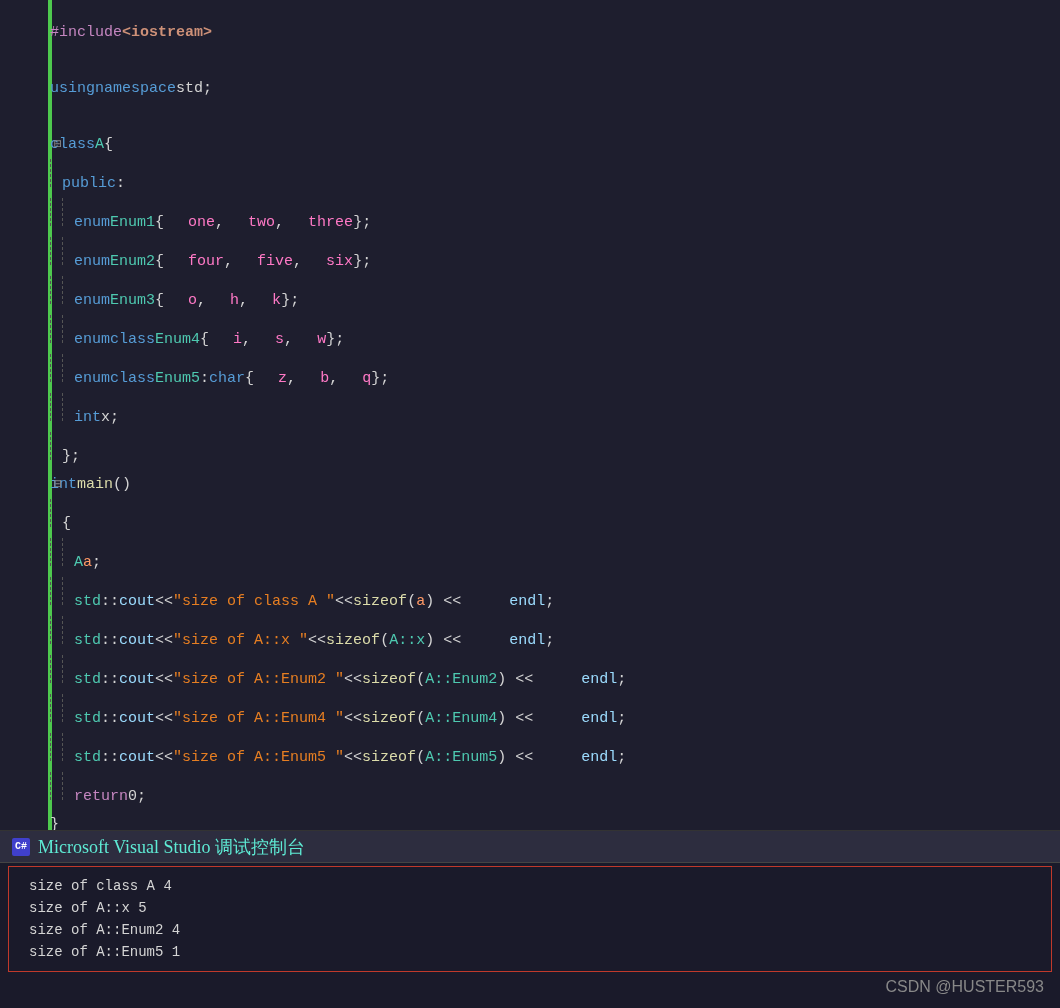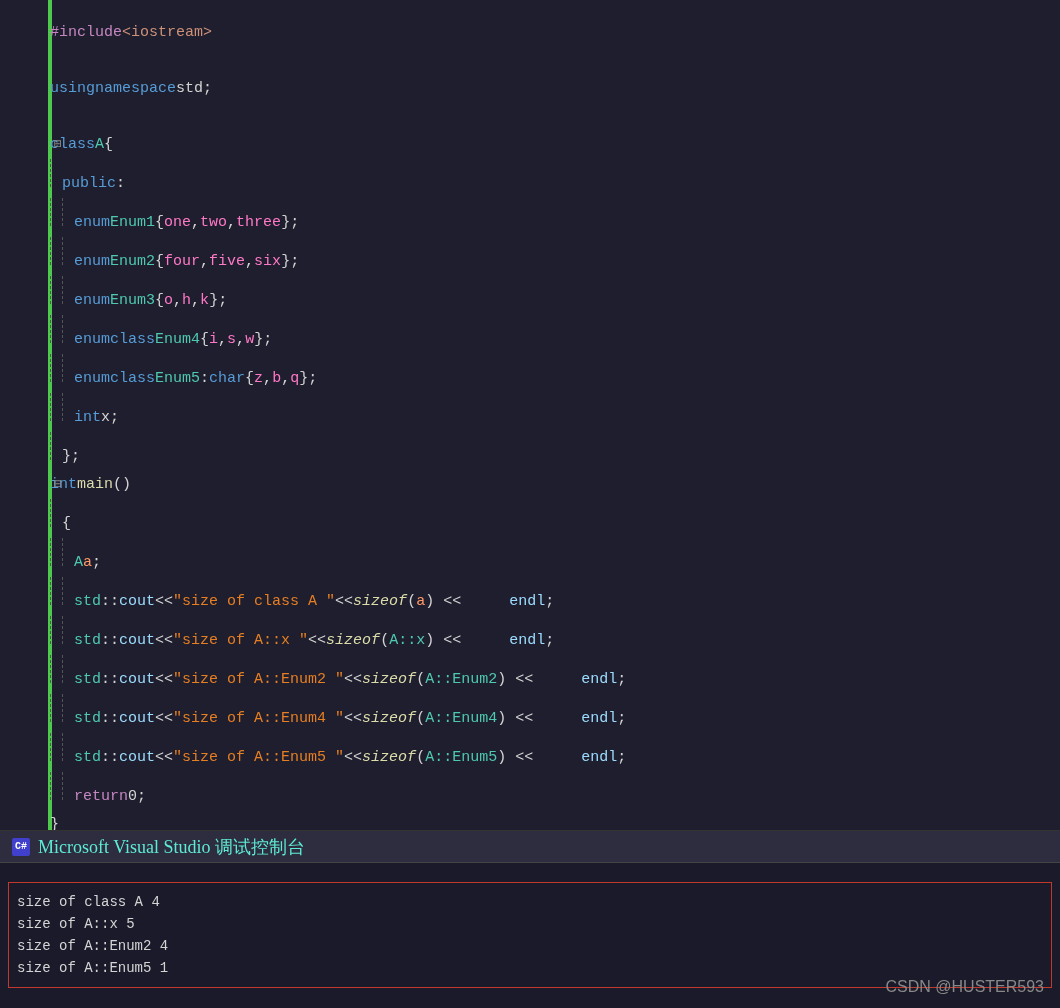--- a/index.html
+++ b/index.html
@@ -37,30 +37,30 @@
       position: absolute;
       left: 48px;
       width: 4px;
       background: #4ec94e;
     }
 
     
     .c-keyword   { color: #569cd6; }  
     .c-class     { color: #4ec9b0; }  
     .c-enum      { color: #4ec9b0; }  
-    .c-enum-member { color: #ff79c6; }
+    .c-enum-member { color: #ff79c6; margin-left: 24px; }
     .c-func      { color: #dcdcaa; }
     .c-plain     { color: #d4d4d4; }
     .c-namespace { color: #4ec9b0; }
-    .c-include   { color: #ce9178; }
+    .c-include   { color: #ce9178; font-weight: bold; }
     .c-preproc   { color: #c586c0; }  
     .c-special   { color: #ff9966; }
     .c-cout      { color: #9cdcfe; }
     .c-strlit    { color: #e67e22; }
-    .c-sizeof    { color: #dcdcaa; font-style: italic; }
+    .c-sizeof    { color: #dcdcaa; }
     .c-endl      { color: #9cdcfe; margin-left: 48px; }
     .c-AxEnum    { color: #4ec9b0; }
     .c-return    { color: #c586c0; }
 
     
     .vline {
       display: inline-block;
       border-left: 1px dashed #555;
       width: 12px;
       min-height: 28px;
@@ -98,27 +98,27 @@
       font-weight: bold;
     }
 
     #console-title {
       color: #5eead4;
       font-family: Liberation Serif, serif;
       font-size: 18px;
     }
 
     #console-output {
-      padding: 8px 8px;
+      padding: 8px 20px;
       color: #d4d4d4;
       font-family: 'Courier New', Courier, monospace;
       font-size: 14px;
       line-height: 22px;
       border: 1px solid #c0392b;
-      margin: 19px 8px;
+      margin: 3px 8px;
       background: #1a1a2a;
     }
 
     #watermark {
       position: absolute;
       bottom: 12px;
       right: 16px;
       color: #888;
       font-size: 12px;
       font-family: Arial, sans-serif;

